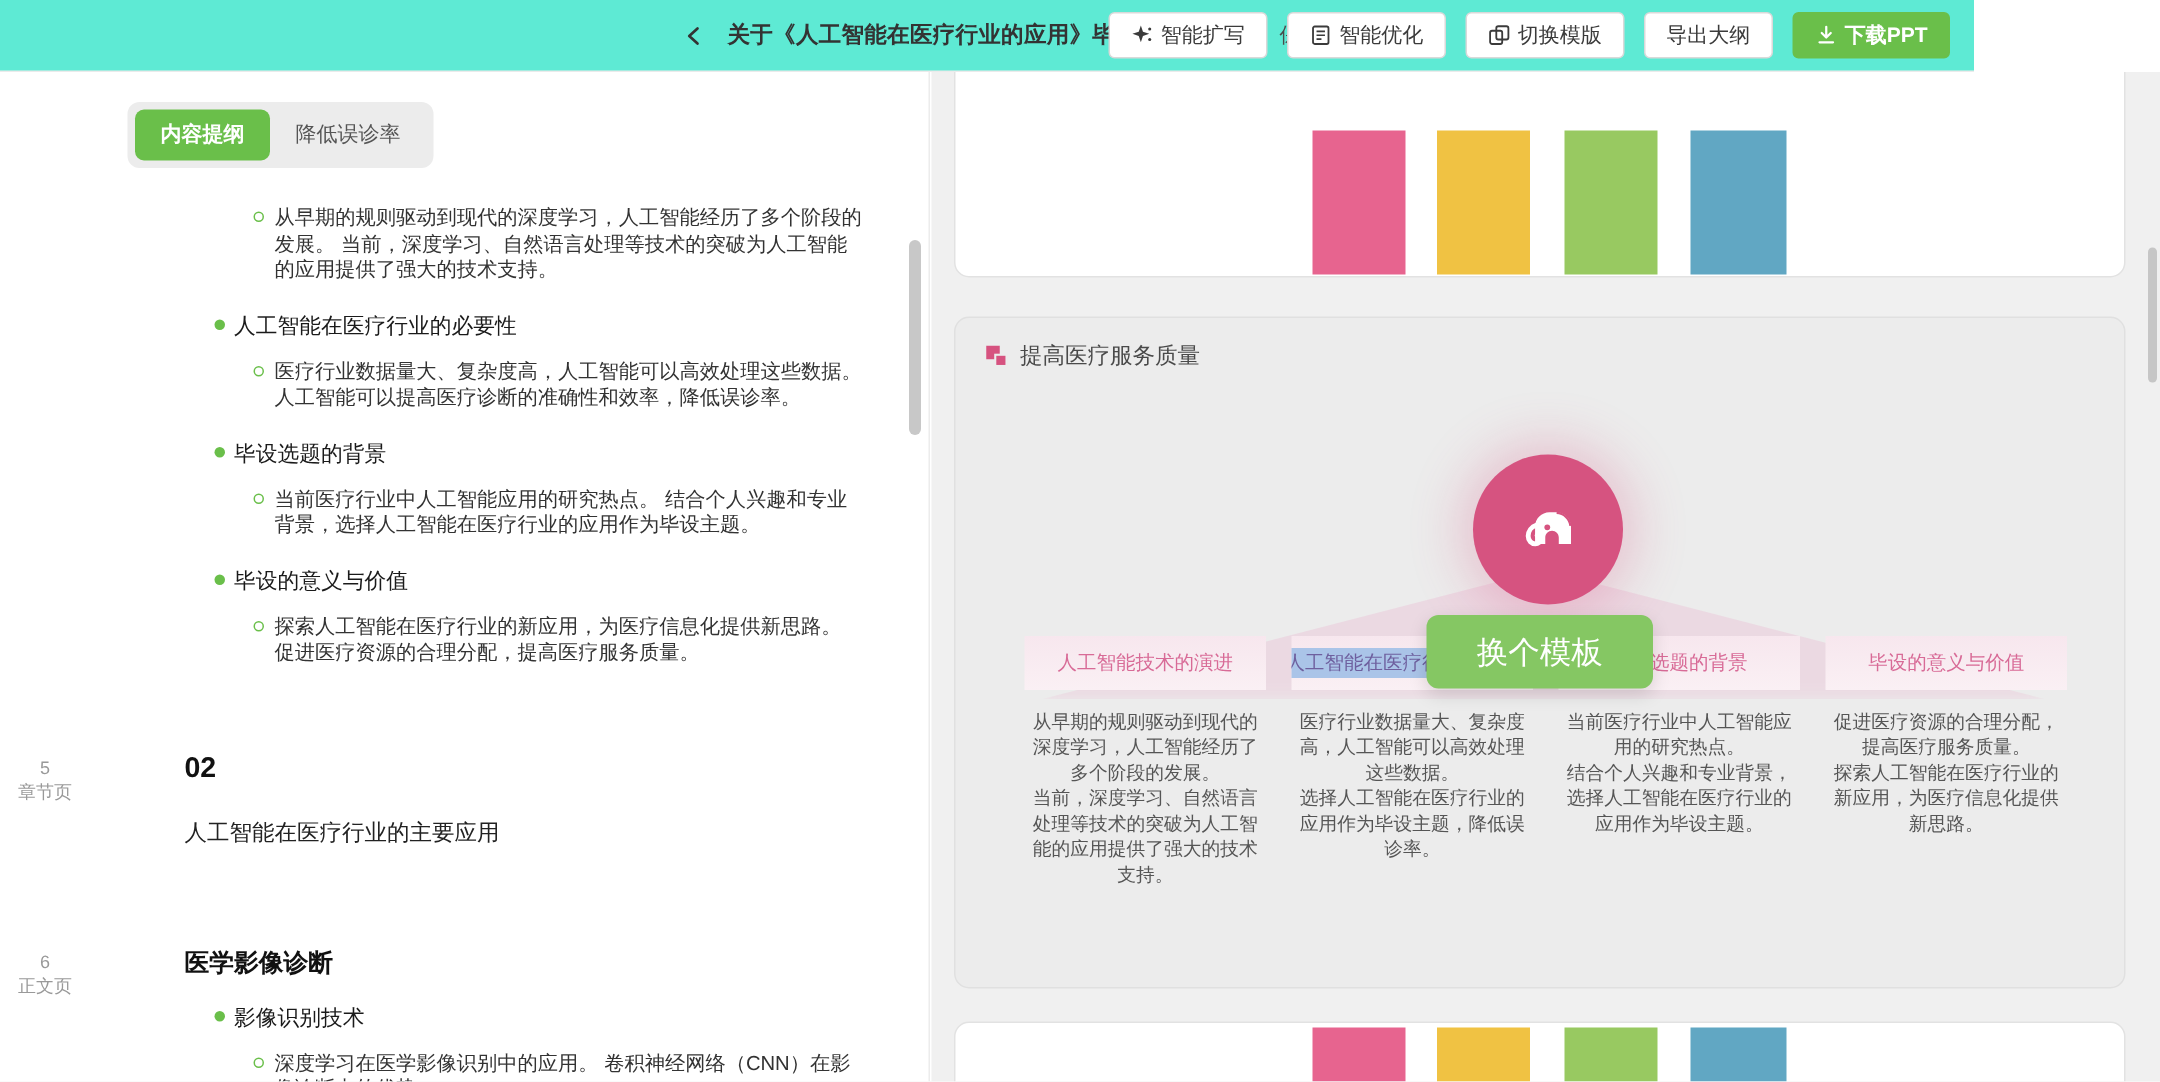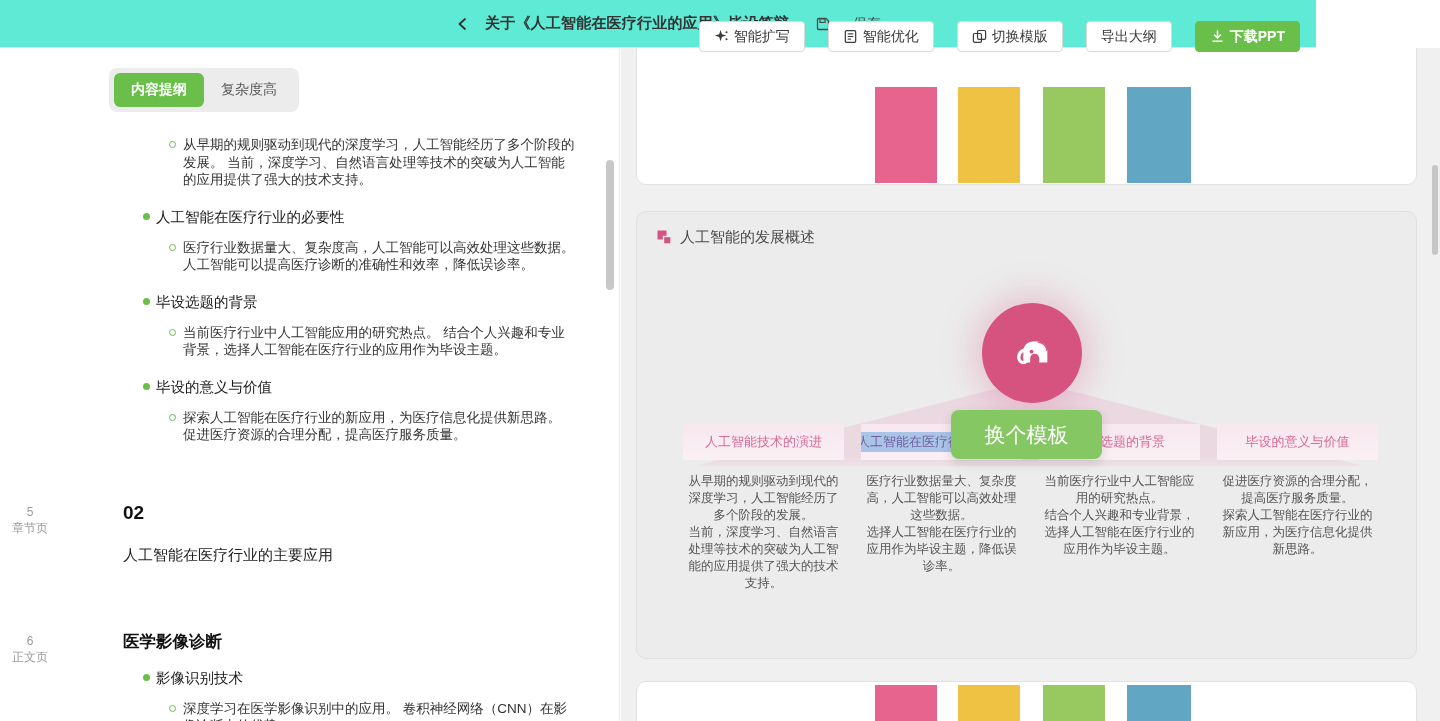--- a/index.html
+++ b/index.html
@@ -6,29 +6,29 @@
   html,body { width:1440px; height:721px; overflow:hidden; }
   body { font-family:"Liberation Sans","DejaVu Sans",sans-serif; background:#fff; position:relative; }
 
   
   .header { position:absolute; left:0; top:0; width:1316px; height:48px; background:#5eead4;
             border-bottom:1px solid #ebebeb; display:flex; align-items:center; z-index:30;justify-content:center; }
   .hdr-left { display:flex; align-items:center; padding-left:16px; }
   .back-btn { width:24px; height:24px; display:flex; align-items:center; justify-content:center; cursor:pointer; }
   .doc-title { font-size:15px; font-weight:bold; color:#333; margin-left:10px; letter-spacing:.2px; }
   .save-btn { display:flex; align-items:center; gap:22px; margin-left:26px; color:#4a4a4a; font-size:14px; cursor:pointer; }
-  .hdr-right { position:absolute; right:16px; top:21px; display:flex; gap:23px;margin-left:28px; }
+  .hdr-right { position:absolute; right:16px; top:8px; display:flex; gap:13px;margin-left:28px; }
   .hbtn { height:31px; padding:0 14px; border:1px solid #d9d9d9; border-radius:4px; background:#fff;
           display:flex; align-items:center; gap:5px; font-size:14px; color:#3b3b3b; cursor:pointer; }
   .hbtn.primary { background:#6abf4a; border-color:#6abf4a; color:#fff; font-weight:bold; }
 
   
   .left-panel { position:absolute; left:0; top:48px; width:620px; height:673px; background:#fff;
                 overflow:hidden; border-right:1px solid #ececec; }
-  .tabs-wrap { margin:20px 0 0 109px; display:inline-flex; background:#ececec; border-radius:8px; padding:5px; }
+  .tabs-wrap { margin:20px 0 0 85px; display:inline-flex; background:#ececec; border-radius:8px; padding:5px; }
   .tab { padding:8px 17px; font-size:14px; color:#555; border-radius:6px; cursor:pointer; }
   .tab.active { background:#6abf4a; color:#fff; font-weight:bold; }
 
   .outline { margin-top:24px; }
   .o-sub { position:relative; margin:12px 42px 0 169px; padding-left:14px; font-size:13.5px; line-height:17.5px; color:#333; }
   .o-sub::before { content:''; position:absolute; left:0; top:5px; width:5px; height:5px; border-radius:50%;
                    border:1.5px solid #6abf4a; background:#fff; }
   .o-bullet { position:relative; margin:19px 42px 0 143px; padding-left:13px; font-size:14.5px; color:#1a1a1a; }
   .o-bullet::before { content:''; position:absolute; left:0; top:5.5px; width:7px; height:7px; border-radius:50%; background:#6abf4a; }
 
@@ -142,21 +142,21 @@
           </svg>
       </span>
       <span>下载PPT</span>
     </div>
   </div>
 </div>
 
 <div class="left-panel">
   <div class="tabs-wrap">
     <div class="tab active">内容提纲</div>
-    <div class="tab">复杂度高</div>
+    <div class="tab">降低误诊率</div>
   </div>
 
   <div class="outline">
     <div class="o-sub">从早期的规则驱动到现代的深度学习，人工智能经历了多个阶段的发展。 当前，深度学习、自然语言处理等技术的突破为人工智能的应用提供了强大的技术支持。</div>
     <div class="o-bullet">人工智能在医疗行业的必要性</div>
     <div class="o-sub">医疗行业数据量大、复杂度高，人工智能可以高效处理这些数据。 人工智能可以提高医疗诊断的准确性和效率，降低误诊率。</div>
     <div class="o-bullet">毕设选题的背景</div>
     <div class="o-sub">当前医疗行业中人工智能应用的研究热点。 结合个人兴趣和专业背景，选择人工智能在医疗行业的应用作为毕设主题。</div>
     <div class="o-bullet">毕设的意义与价值</div>
     <div class="o-sub">探索人工智能在医疗行业的新应用，为医疗信息化提供新思路。 促进医疗资源的合理分配，提高医疗服务质量。</div>
@@ -195,21 +195,21 @@
   </div>
 
   <div class="card card-slide">
     <div class="slide-title-row">
       <span class="icon">
         <svg width="15" height="15" viewBox="0 0 15 15">
             <rect x="0.5" y="0.5" width="9" height="9" fill="#d6527f"></rect>
             <rect x="6.5" y="6.5" width="7.5" height="7.5" fill="#d6527f" stroke="#ececec" stroke-width="1.4"></rect>
           </svg>
       </span>
-      <span class="slide-title">人工智能的发展概述</span>
+      <span class="slide-title">提高医疗服务质量</span>
     </div>
 
     <div class="glow-tri"></div>
 
     <div class="big-circle">
       <span class="icon">
         <svg width="46" height="46" viewBox="0 0 48 48">
           <path d="M15 34 V22 c0 -5.5 4.5 -10 10 -10 h5 c5.5 0 10 4.5 10 10 v12 h-8.5 v-4.5 c0 -2.6 -2.1 -4.7 -4.7 -4.7 c-2.6 0 -4.7 2.1 -4.7 4.7 V34 z" fill="#ffffff"></path>
           <path d="M16 21 c-3.5 1 -5.8 4.2 -5.8 7.6 c0 3.2 2.4 5.4 5 5.4 c2 0 3.6 -1.5 3.6 -3.3 c0 -1.4 -1.1 -2.5 -2.4 -2.5" fill="none" stroke="#ffffff" stroke-width="3.4" stroke-linecap="round"></path>
           <path d="M30 12.5 a10 10 0 0 1 9.6 9" fill="none" stroke="#d65380" stroke-width="1.6"></path>

